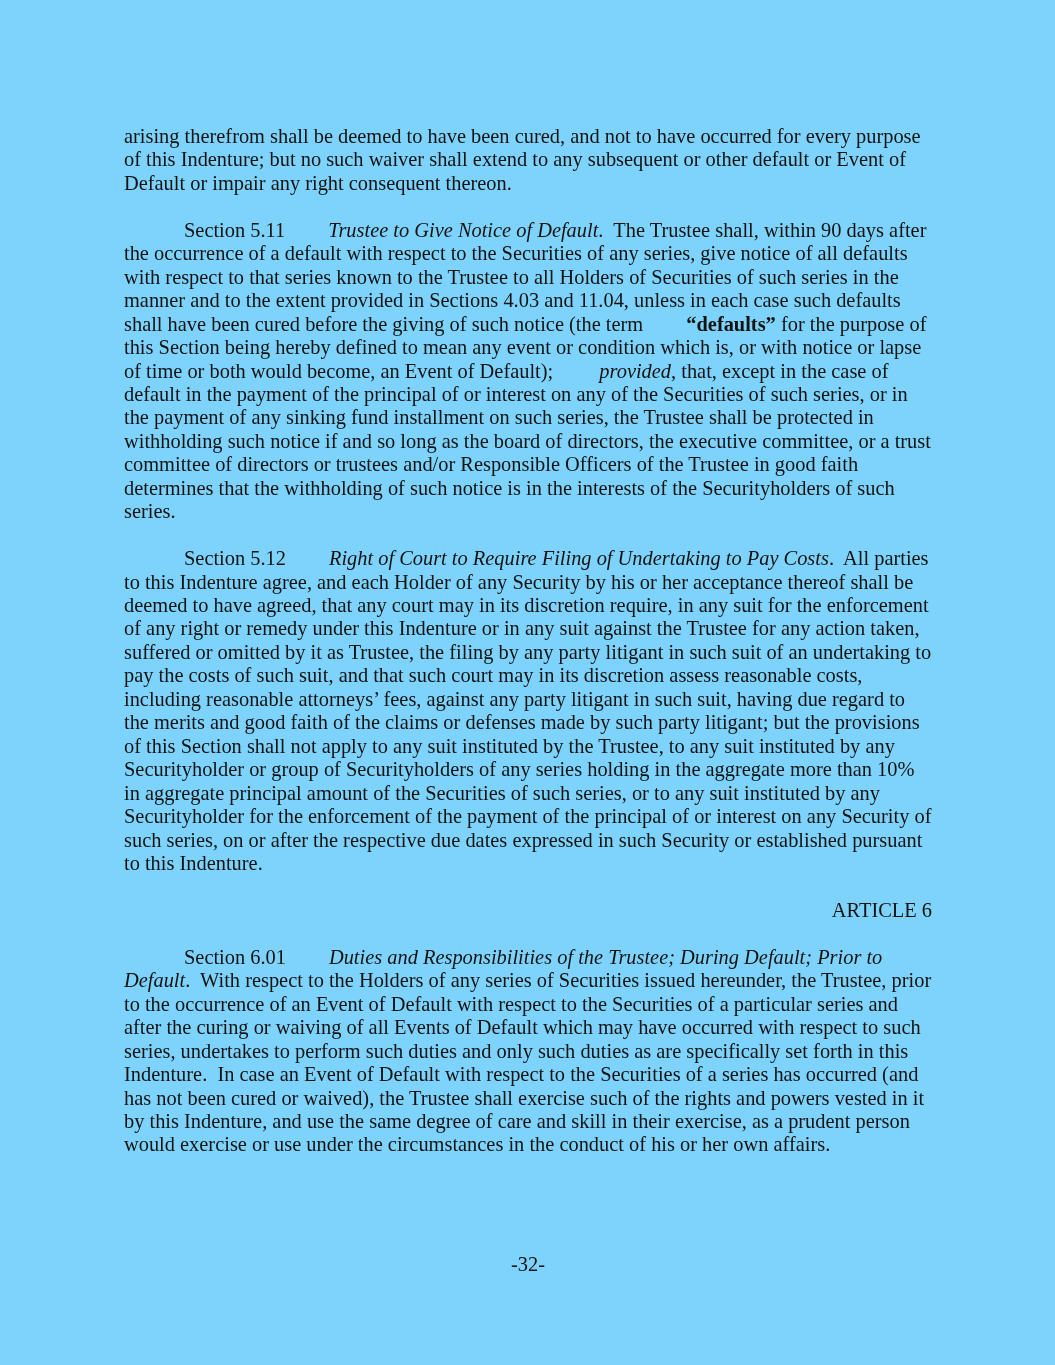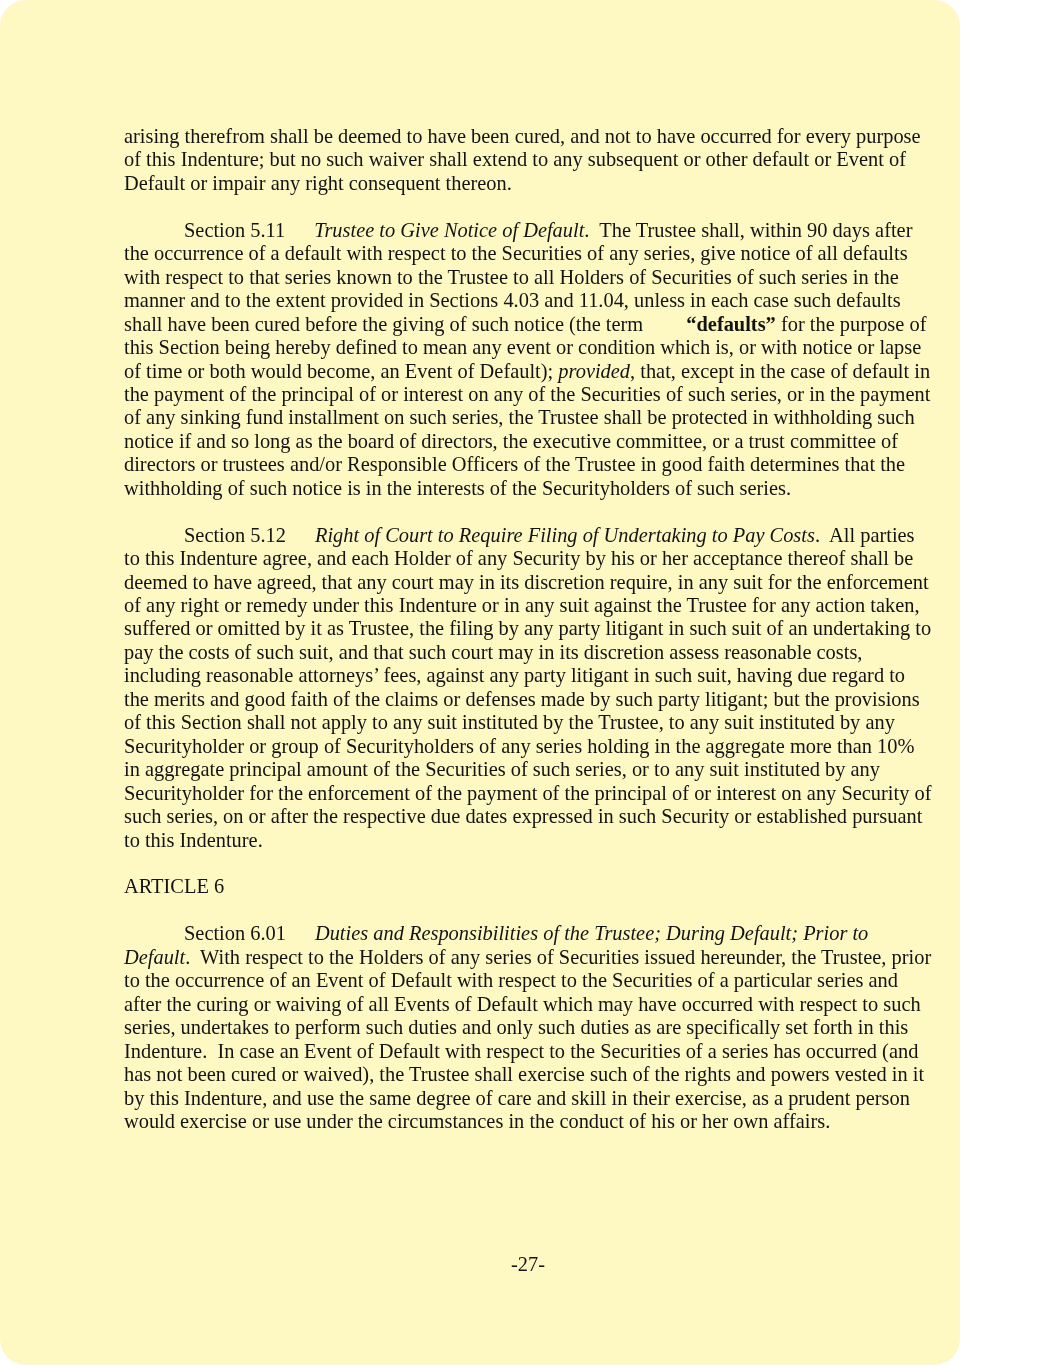--- a/index.html
+++ b/index.html
@@ -5,45 +5,44 @@
   html, body { margin: 0; padding: 0; }
   body {
     width: 1055px;
     height: 1365px;
     background: #ffffff;
     font-family: "Liberation Serif", "DejaVu Serif", serif;
     color: #131313;
   }
   .page {
     position: relative;
-    width: 960px;
+    width: 1055px;
     height: 1365px;
-    background: #fef9c3;
+    background: #7dd3fc;
     overflow: hidden;
-    border-radius: 26px;
   }
   .content {
     position: absolute;
     left: 124px;
     top: 125px;
     width: 808px;
     font-size: 20.4px;
     line-height: 23.45px;
     text-align: left;
   }
   .para {
     margin: 0 0 23.45px 0;
     white-space: pre-wrap;
   }
   .para.indent { text-indent: 60px; }
-  .sec-num { margin-right: 29px; }
-  .italic { font-style: italic; }
+  .sec-num { margin-right: 2px; }
+  .italic { font-style: italic; margin-left: 41px; }
   .bold { font-weight: bold; margin-left: 38px; }
   .heading {
-    text-align: left;
+    text-align: right;
     margin: 0 0 23.45px 0;
   }
   .footer {
     position: absolute;
     left: 124px;
     top: 1253px;
     width: 808px;
     text-align: center;
     font-size: 20.4px;
     line-height: 23.45px;
@@ -62,14 +61,14 @@
     <p class="para indent"><span class="sec-num">Section 5.12</span><span class="italic">Right of Court to Require Filing of Undertaking to Pay Costs</span><span>.  All parties to this Indenture agree, and each Holder of any Security by his or her acceptance thereof shall be deemed to have agreed, that any court may in its discretion require, in any suit for the enforcement of any right or remedy under this Indenture or in any suit against the Trustee for any action taken, suffered or omitted by it as Trustee, the filing by any party litigant in such suit of an undertaking to pay the costs of such suit, and that such court may in its discretion assess reasonable costs, including reasonable attorneys’ fees, against any party litigant in such suit, having due regard to the merits and good faith of the claims or defenses made by such party litigant; but the provisions of this Section shall not apply to any suit instituted by the Trustee, to any suit instituted by any Securityholder or group of Securityholders of any series holding in the aggregate more than 10% in aggregate principal amount of the Securities of such series, or to any suit instituted by any Securityholder for the enforcement of the payment of the principal of or interest on any Security of such series, on or after the respective due dates expressed in such Security or established pursuant to this Indenture.</span></p>
 
     <div class="heading">
       <div>ARTICLE 6</div>
     </div>
 
     <p class="para indent"><span class="sec-num">Section 6.01</span><span class="italic">Duties and Responsibilities of the Trustee; During Default; Prior to Default</span><span>.  With respect to the Holders of any series of Securities issued hereunder, the Trustee, prior to the occurrence of an Event of Default with respect to the Securities of a particular series and after the curing or waiving of all Events of Default which may have occurred with respect to such series, undertakes to perform such duties and only such duties as are specifically set forth in this Indenture.  In case an Event of Default with respect to the Securities of a series has occurred (and has not been cured or waived), the Trustee shall exercise such of the rights and powers vested in it by this Indenture, and use the same degree of care and skill in their exercise, as a prudent person would exercise or use under the circumstances in the conduct of his or her own affairs.</span></p>
 
   </div>
 
-  <div class="footer">-27-</div>
+  <div class="footer">-32-</div>
 </div>
 
 </body></html>

